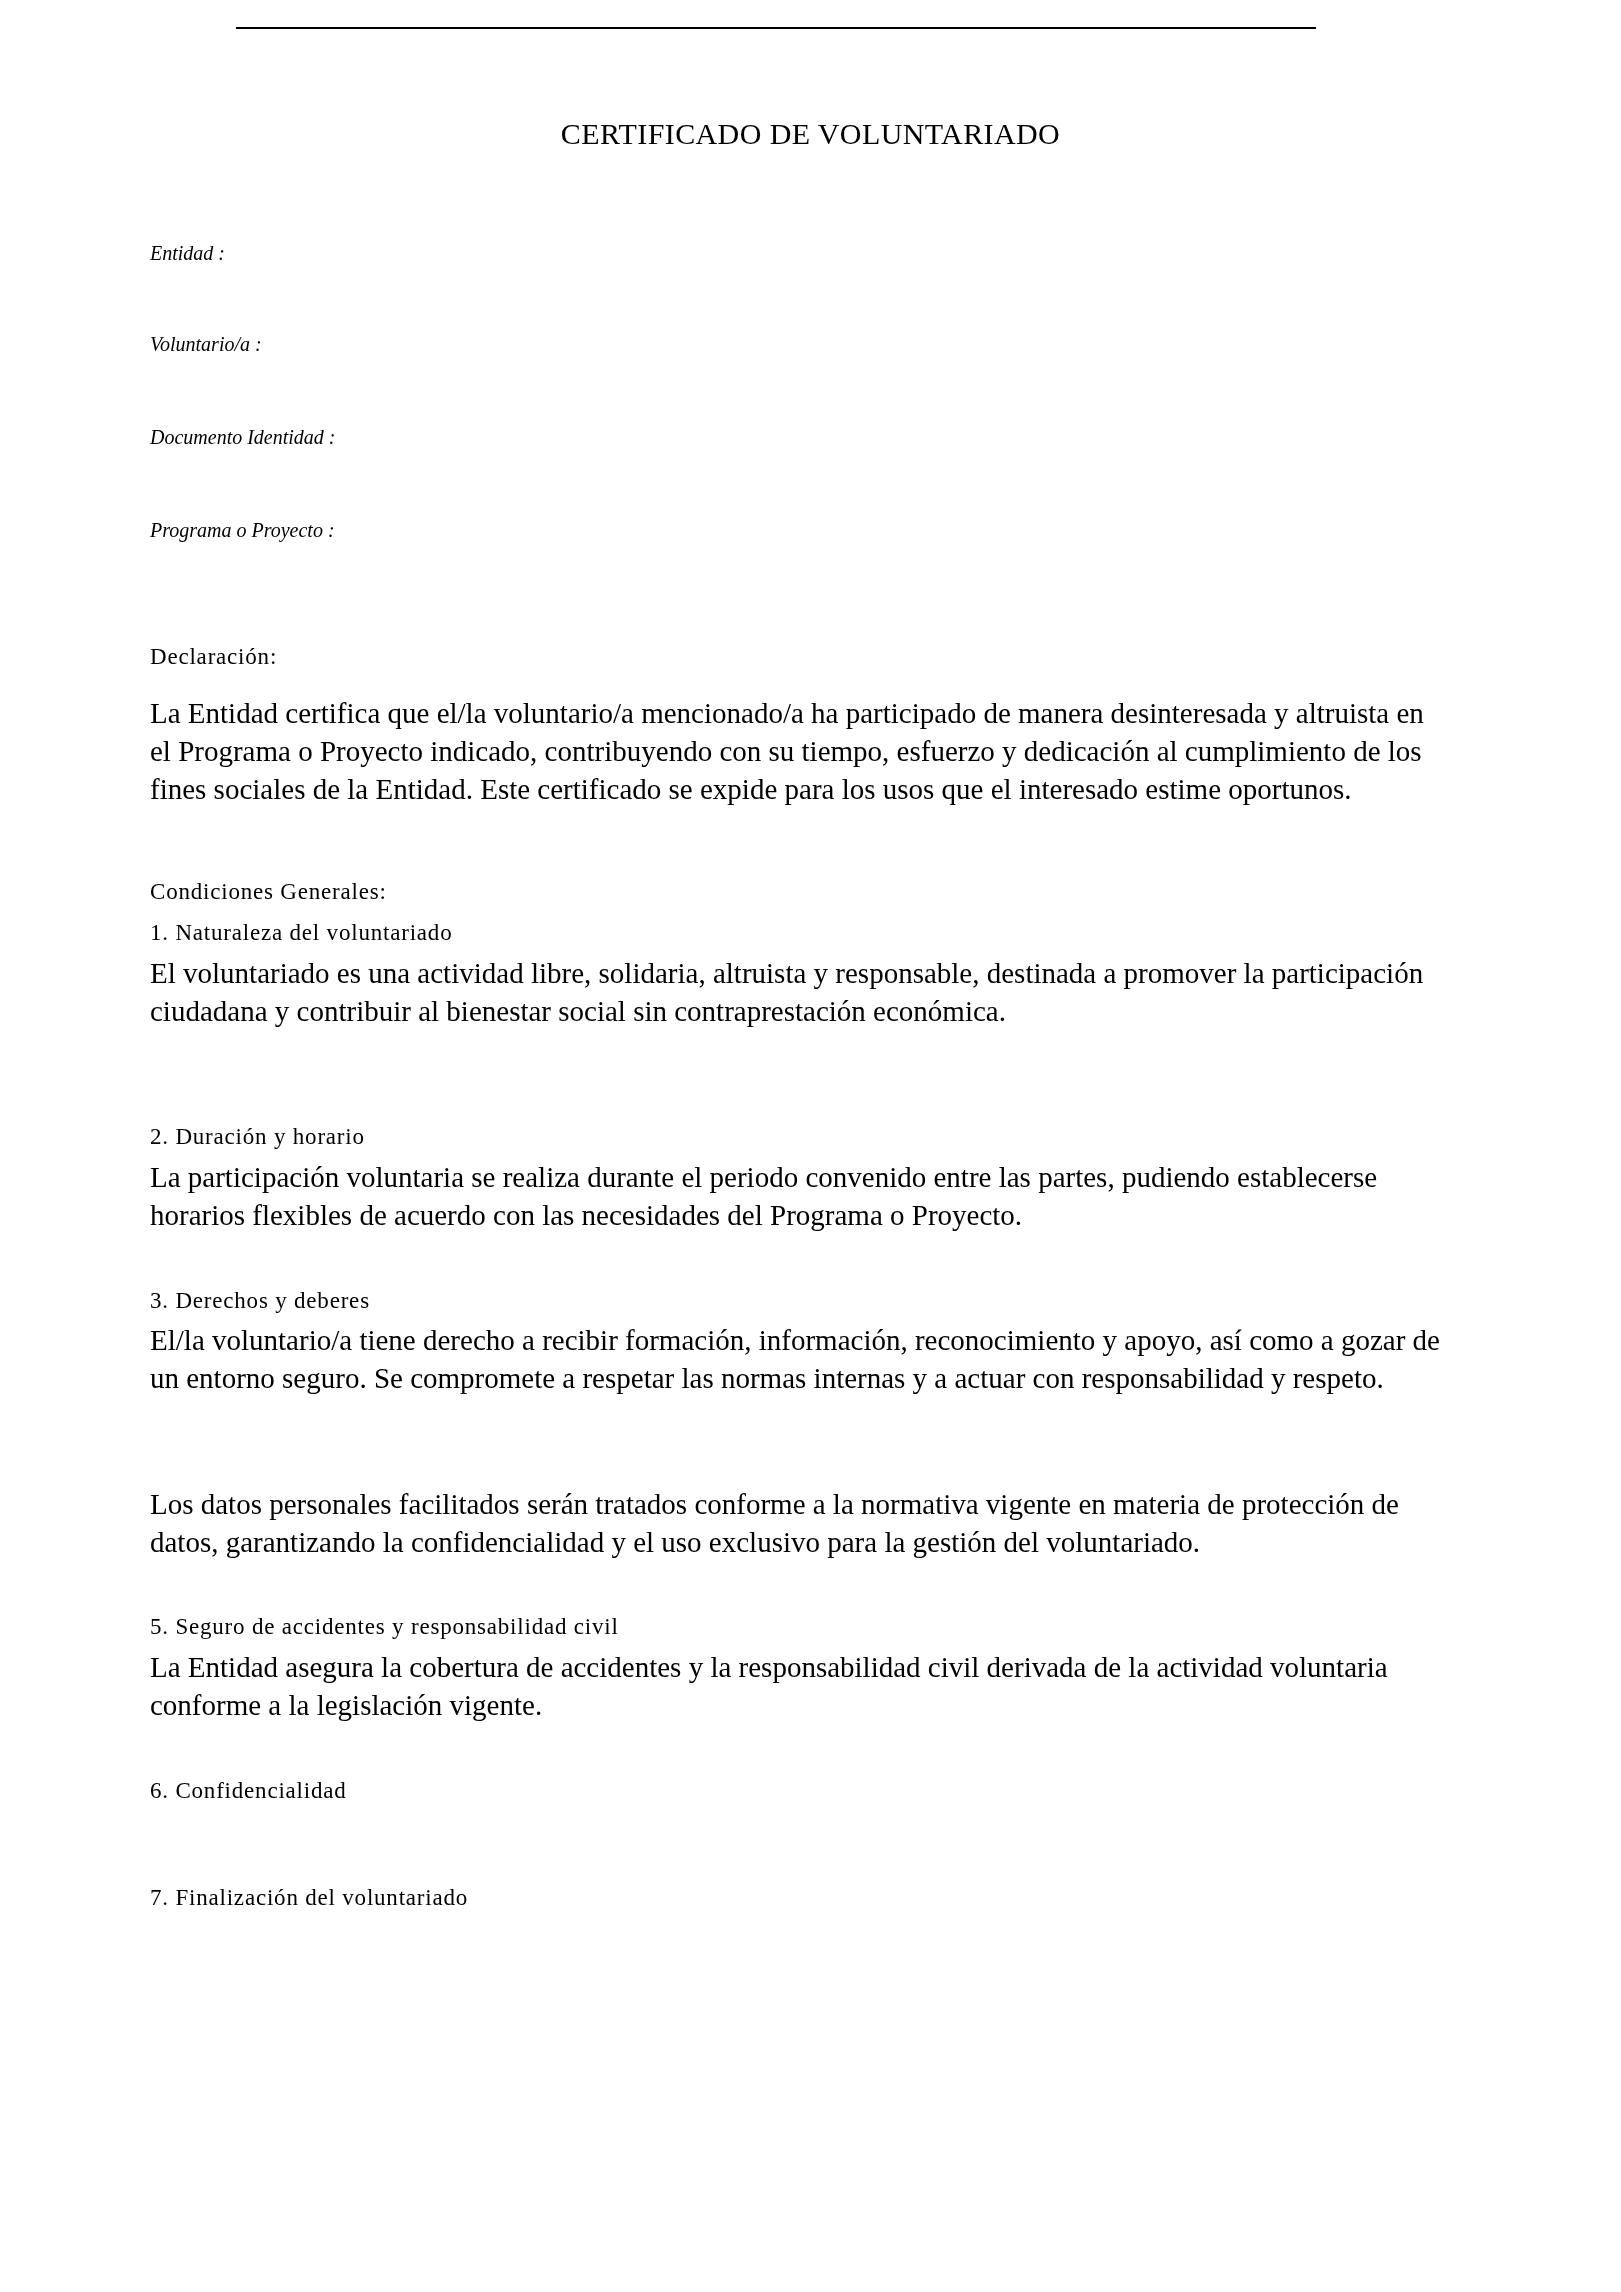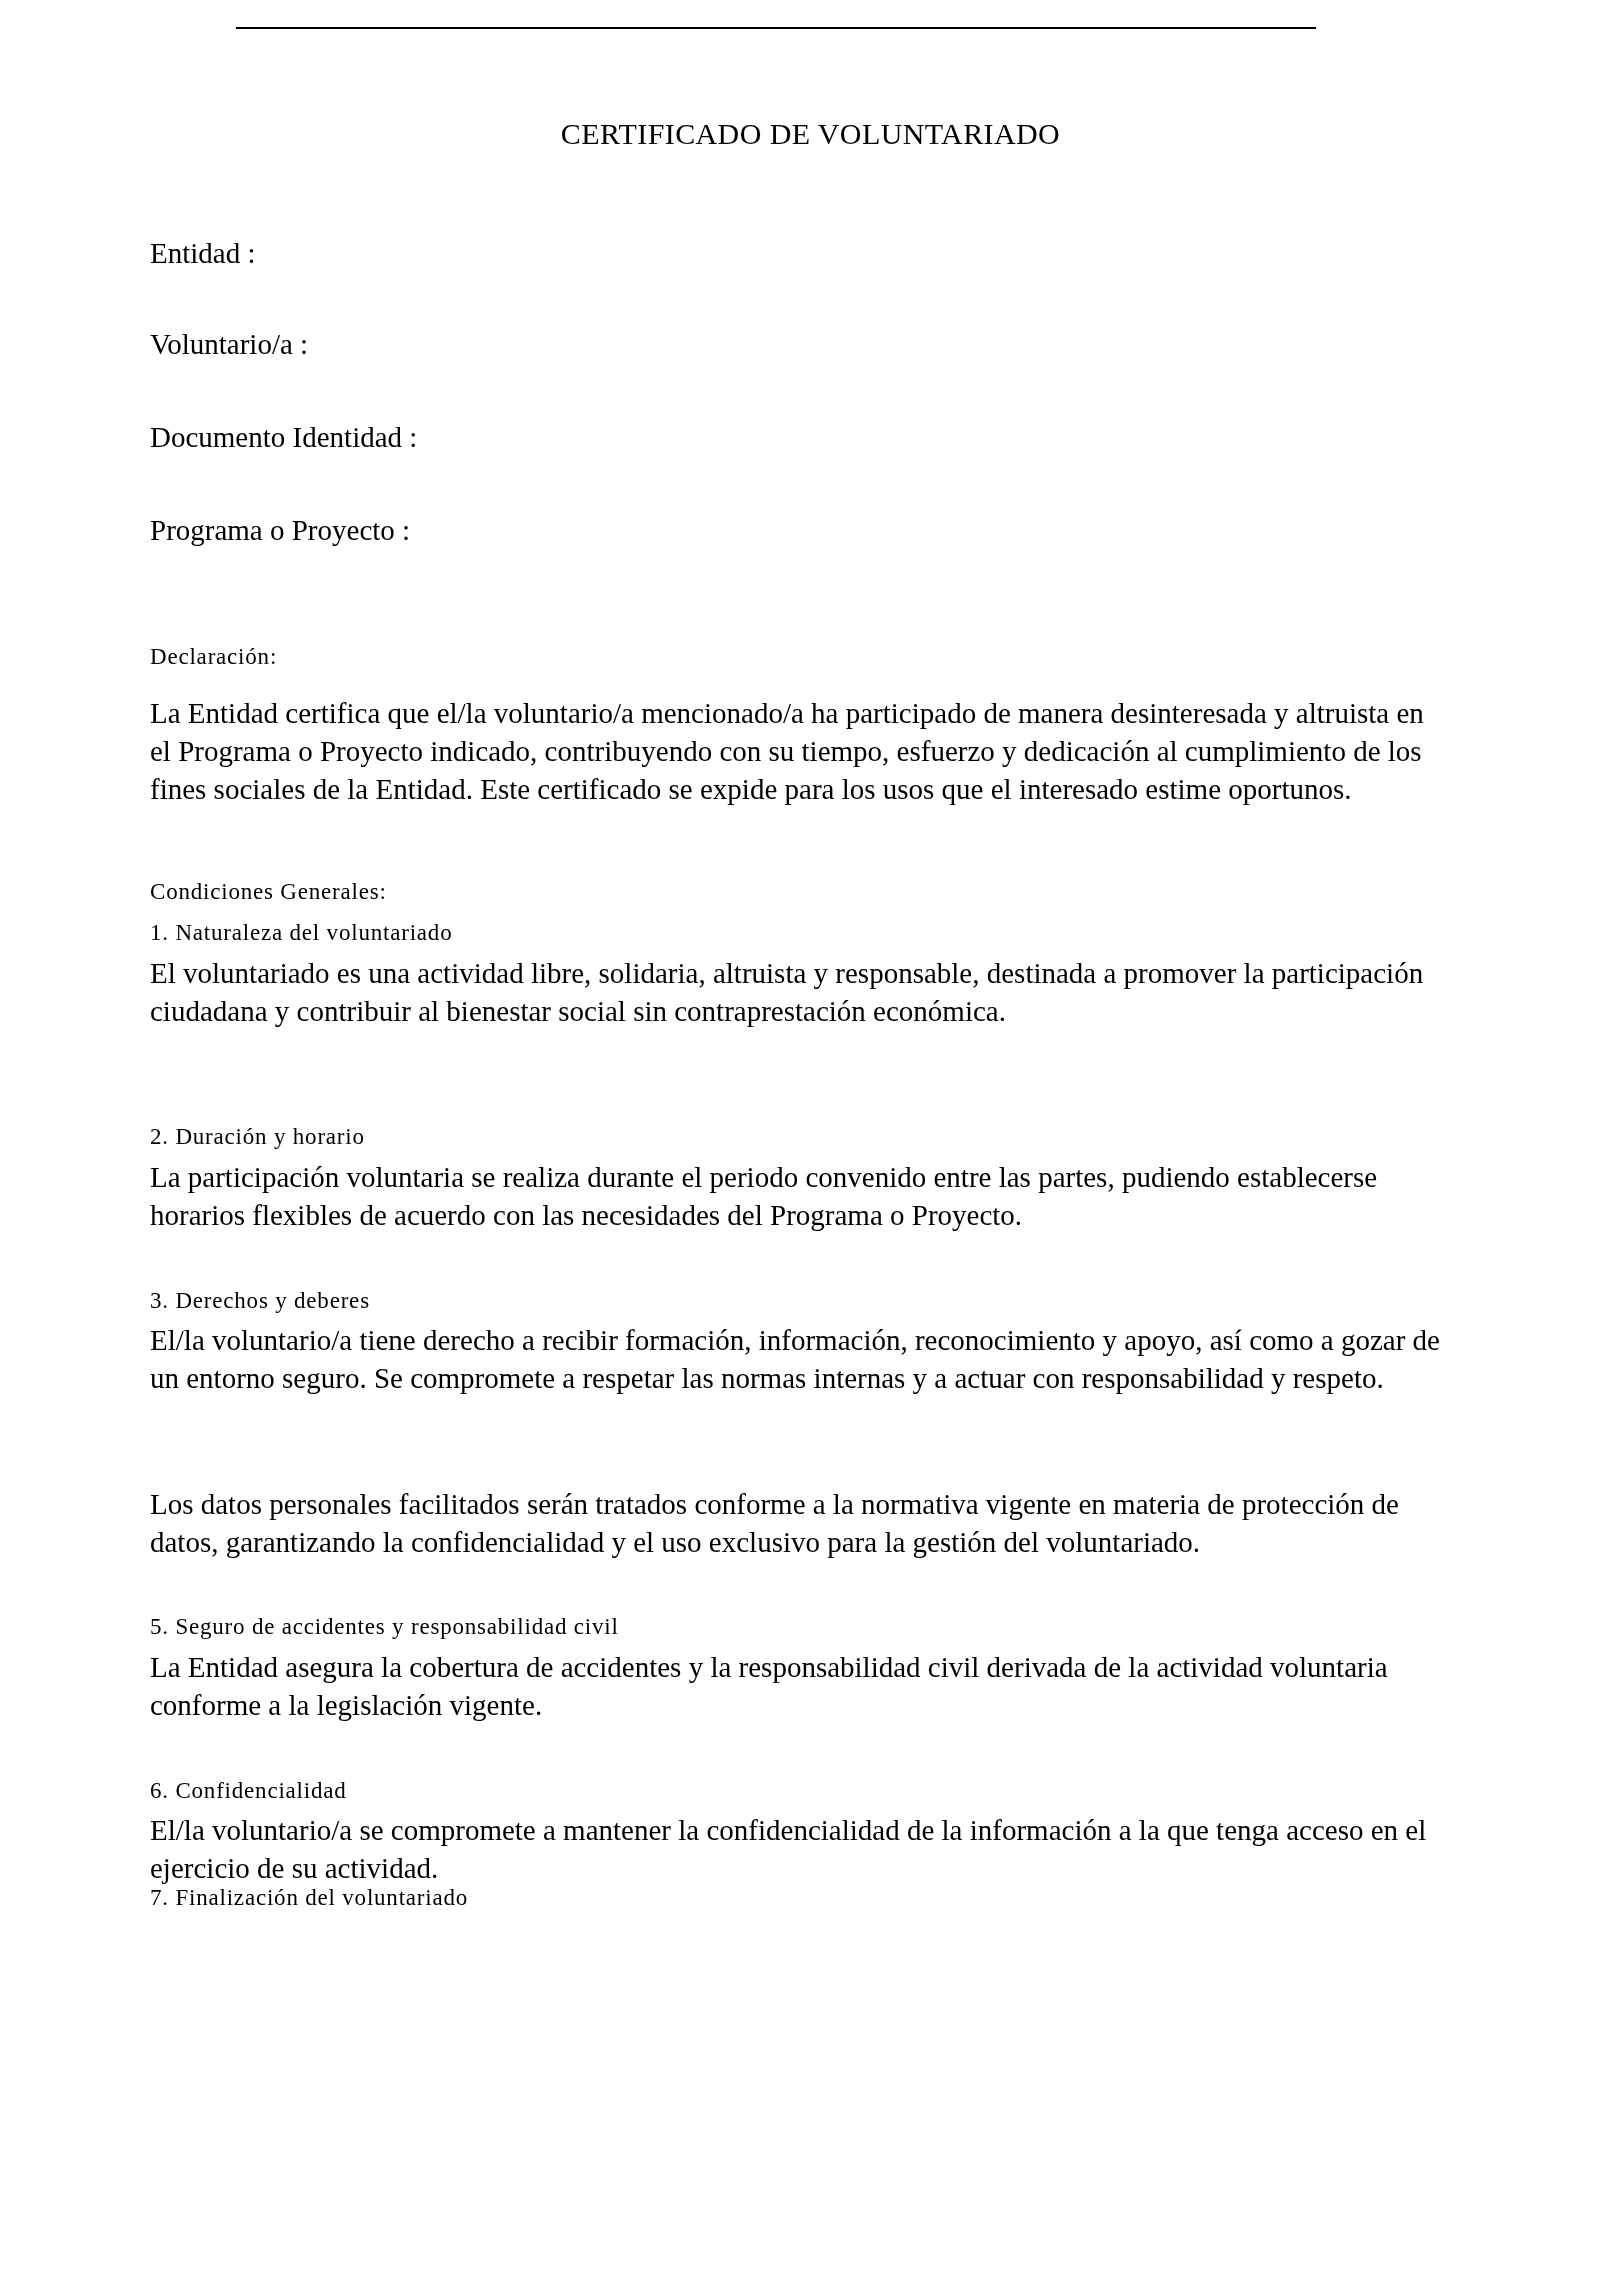--- a/index.html
+++ b/index.html
@@ -41,23 +41,24 @@
   
   .field-row {
     position: absolute;
     left: 150px;
     height: 39px;
   }
   .field-label {
     position: absolute;
     left: 0;
     top: 0;
-    font-size: 29px;
+    font-size: 20px;
     line-height: 29px;
     white-space: nowrap;
+    font-style: italic;
   }
   .field-rule {
     position: absolute;
     height: 0;
     border-top: 2.9px solid #000000;
     top: 27.4px;
   }
 
   #field-0 { top: 239px; }
   #field-1 { top: 330px; }
@@ -154,18 +155,17 @@
 
   <div class="block sec-heading" id="item-3-title">3. Derechos y deberes</div>
   <div class="block para" id="item-3-body">El/la voluntario/a tiene derecho a recibir formación, información, reconocimiento y apoyo, así como a gozar de un entorno seguro. Se compromete a respetar las normas internas y a actuar con responsabilidad y respeto.</div>
 
   <div class="block para" id="item-4-body">Los datos personales facilitados serán tratados conforme a la normativa vigente en materia de protección de datos, garantizando la confidencialidad y el uso exclusivo para la gestión del voluntariado.</div>
 
   <div class="block sec-heading" id="item-5-title">5. Seguro de accidentes y responsabilidad civil</div>
   <div class="block para" id="item-5-body">La Entidad asegura la cobertura de accidentes y la responsabilidad civil derivada de la actividad voluntaria conforme a la legislación vigente.</div>
 
   <div class="block sec-heading" id="item-6-title">6. Confidencialidad</div>
-  <div class="block para" id="item-6-body">El/la voluntario/a se compromete a mantener la confidencialidad de la información a la que tenga acceso en el ejercicio de su actividad.</div>
 
   <div class="block sec-heading" id="item-7-title">7. Finalización del voluntariado</div>
 
 </div>
 
 
 </body></html>

